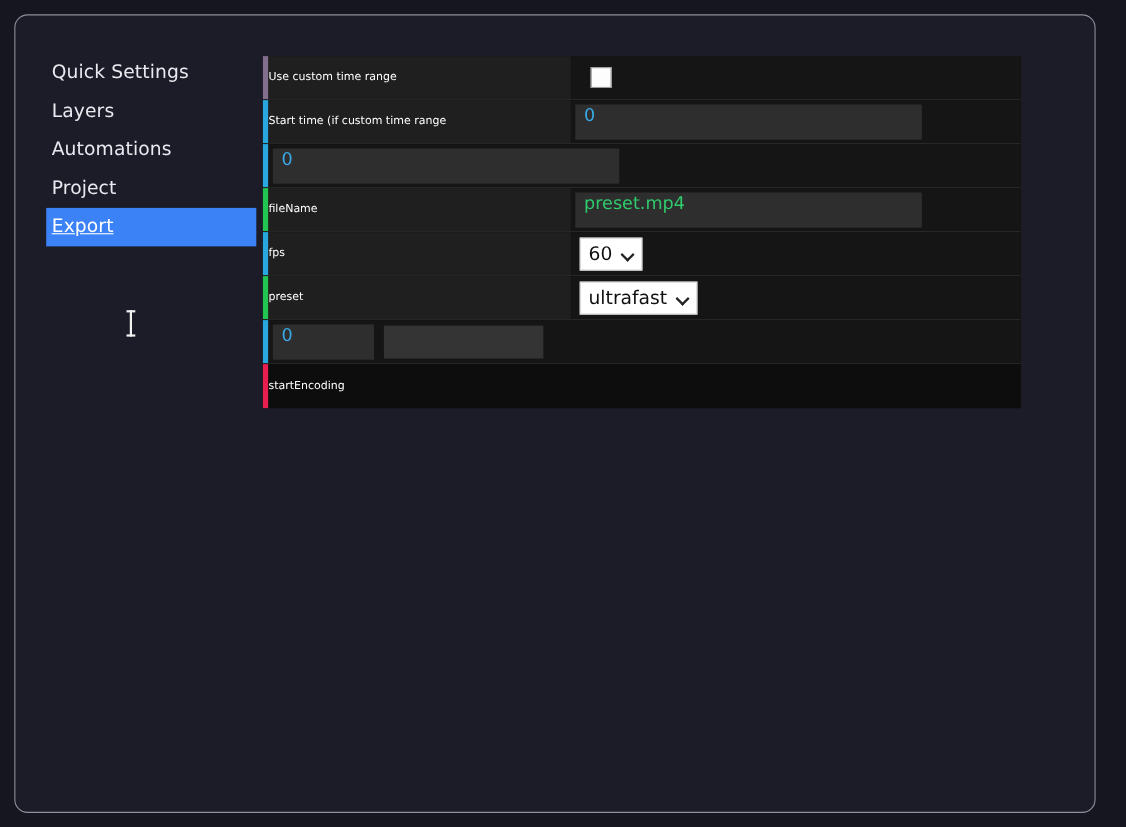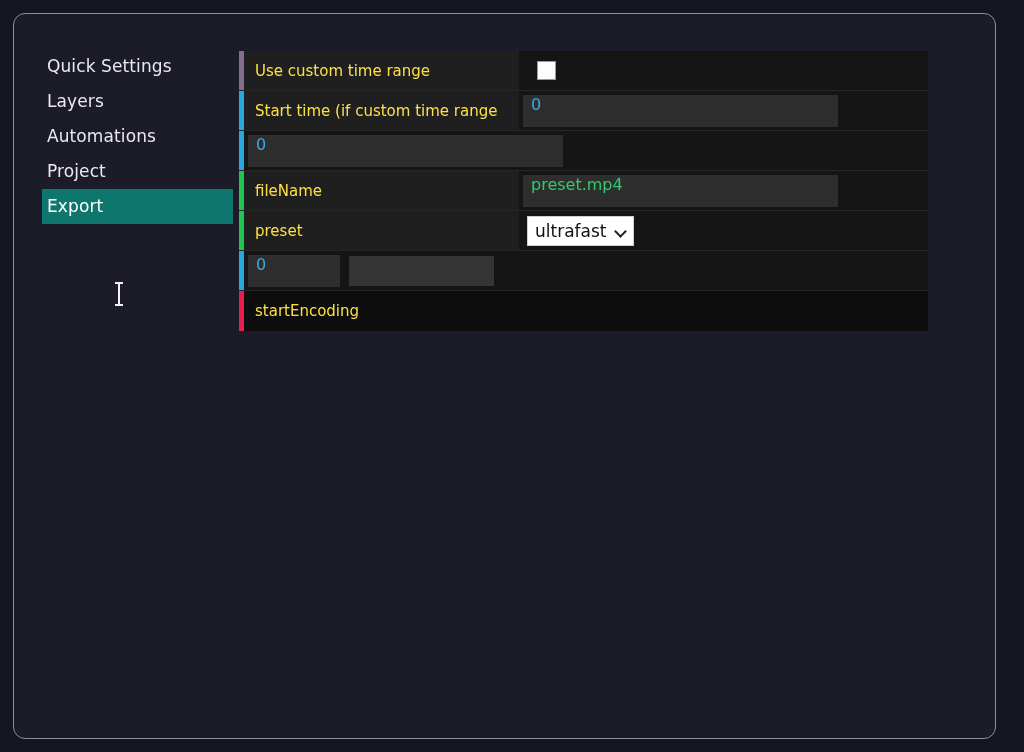--- a/index.html
+++ b/index.html
@@ -30,22 +30,23 @@
     height: 35px;
     line-height: 35px;
     padding-left: 5px;
     color: #e9e9ef;
     font-size: 17px;
     letter-spacing: 0.1px;
     white-space: nowrap;
     cursor: pointer;
   }
   .nav-item.active {
-    background: #0f766e;
+    background: #3b82f6;
     color: #ffffff;
+    text-decoration: underline;
   }
   
   #property-panel {
     position: absolute;
     left: 225px; top: 37px;
     width: 689px;
     background: #0e0e0e;
   }
   .prop-row {
     position: relative;
@@ -57,25 +58,24 @@
   }
   .prop-row:last-child { border-bottom: none; }
   .accent {
     width: 5px;
     flex: 0 0 5px;
   }
   .row-label {
     width: 275px;
     flex: 0 0 275px;
     background: #1f1f1f;
-    color: #fde047;
-    font-size: 15px;
+    color: #ffffff;
+    font-size: 10px;
     display: flex;
     align-items: center;
-    padding-left: 11px;
     overflow: hidden;
     white-space: nowrap;
   }
   .row-control {
     flex: 1 1 auto;
     display: flex;
     align-items: center;
     padding-left: 4px;
     background: #151515;
   }
@@ -211,20 +211,30 @@
     </div>
 
     <div class="prop-row">
       <div class="accent" style="background:#23c552"></div>
       <div class="row-label">fileName</div>
       <div class="row-control">
         <div class="field wide string">preset.mp4</div>
       </div>
     </div>
 
+    <div class="prop-row">
+      <div class="accent" style="background:#29a8e0"></div>
+      <div class="row-label">fps</div>
+      <div class="row-control">
+        <div class="sel">
+          <span>60</span>
+          <span class="chev"></span>
+        </div>
+      </div>
+    </div>
 
     <div class="prop-row">
       <div class="accent" style="background:#23c552"></div>
       <div class="row-label">preset</div>
       <div class="row-control">
         <div class="sel">
           <span>ultrafast</span>
           <span class="chev"></span>
         </div>
       </div>

